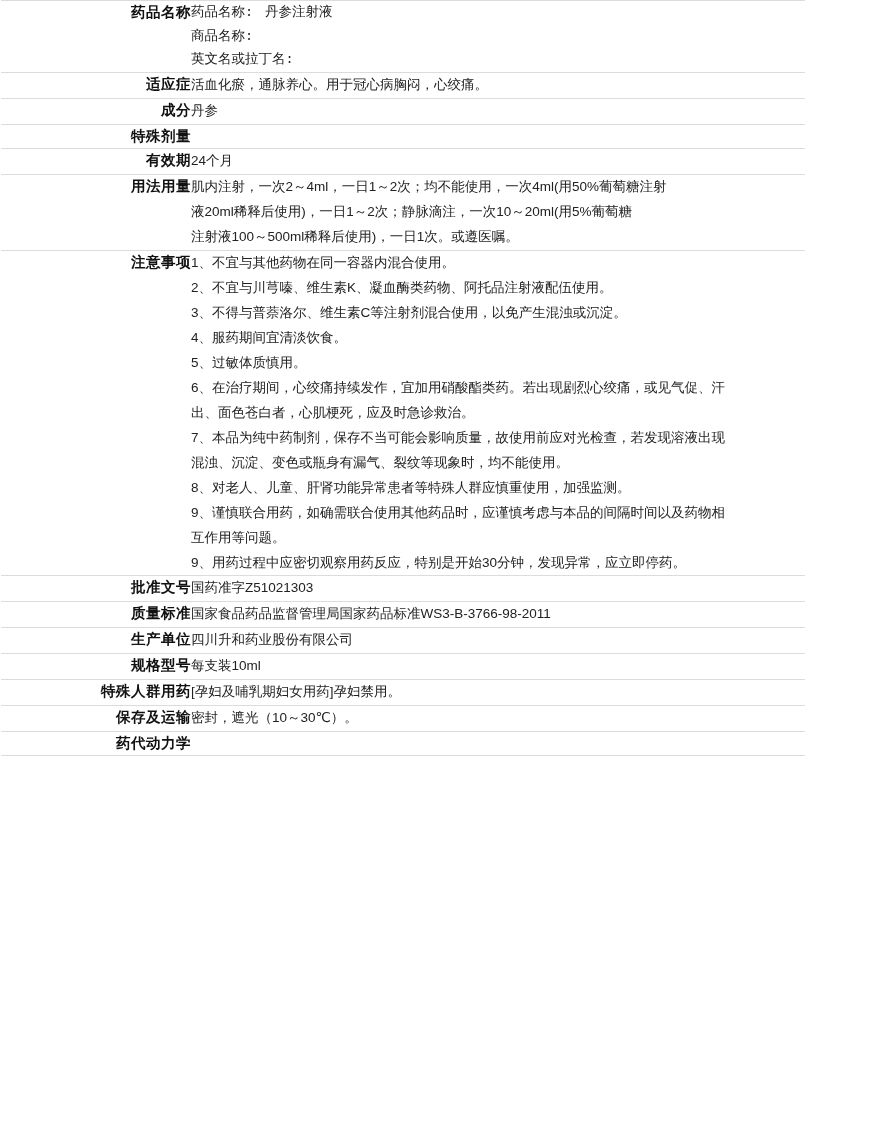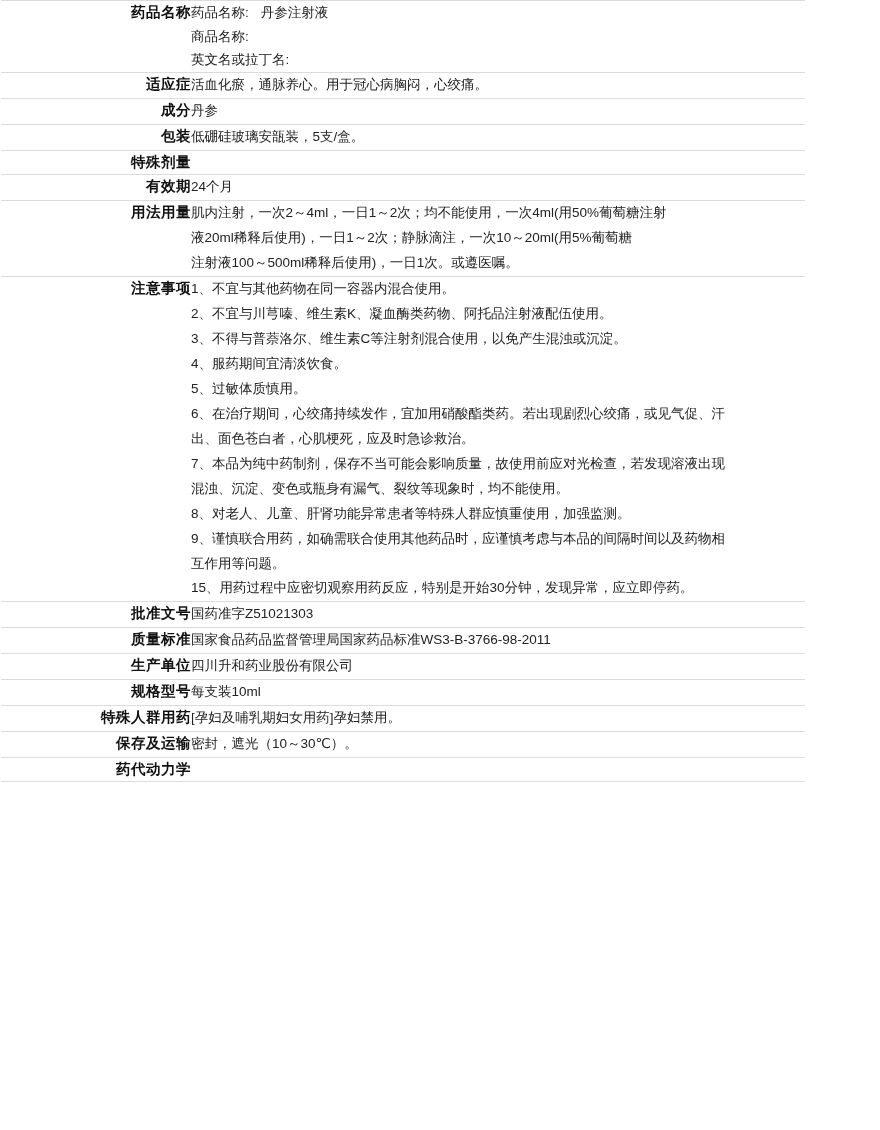--- a/index.html
+++ b/index.html
@@ -48,20 +48,21 @@
   td.value-cell {
     padding: 10px 12px 10px 12px;
     font-size: 13.5px;
     color: #222;
     line-height: 1.85;
     vertical-align: middle;
   }
   .name-line {
     white-space: nowrap;
     line-height: 1.75;
+    font-family: Liberation Mono, monospace;
   }
   .name-key {
     display: inline-block;
   }
   .name-val {
     display: inline-block;
     padding-left: 12px;
   }
   .multi-line div {
     line-height: 1.85;
@@ -102,24 +103,20 @@
         <td class="label-cell">适应症</td>
         <td class="value-cell">活血化瘀，通脉养心。用于冠心病胸闷，心绞痛。</td>
       </tr>
 
       <tr>
         <td class="label-cell">成分</td>
         <td class="value-cell">丹参</td>
       </tr>
 
 
-      <tr>
-        <td class="label-cell">包装</td>
-        <td class="value-cell">低硼硅玻璃安瓿装，5支/盒。</td>
-      </tr>
 
       <tr>
         <td class="label-cell">特殊剂量</td>
         <td class="value-cell"></td>
       </tr>
 
       <tr>
         <td class="label-cell">有效期</td>
         <td class="value-cell">24个月</td>
       </tr>
@@ -141,21 +138,21 @@
           <div class="list-item">3、不得与普萘洛尔、维生素C等注射剂混合使用，以免产生混浊或沉淀。</div>
           <div class="list-item">4、服药期间宜清淡饮食。</div>
           <div class="list-item">5、过敏体质慎用。</div>
           <div class="list-item">6、在治疗期间，心绞痛持续发作，宜加用硝酸酯类药。若出现剧烈心绞痛，或见气促、汗</div>
           <div class="list-item">出、面色苍白者，心肌梗死，应及时急诊救治。</div>
           <div class="list-item">7、本品为纯中药制剂，保存不当可能会影响质量，故使用前应对光检查，若发现溶液出现</div>
           <div class="list-item">混浊、沉淀、变色或瓶身有漏气、裂纹等现象时，均不能使用。</div>
           <div class="list-item">8、对老人、儿童、肝肾功能异常患者等特殊人群应慎重使用，加强监测。</div>
           <div class="list-item">9、谨慎联合用药，如确需联合使用其他药品时，应谨慎考虑与本品的间隔时间以及药物相</div>
           <div class="list-item">互作用等问题。</div>
-          <div class="list-item">15、用药过程中应密切观察用药反应，特别是开始30分钟，发现异常，应立即停药。</div>
+          <div class="list-item">9、用药过程中应密切观察用药反应，特别是开始30分钟，发现异常，应立即停药。</div>
         </td>
       </tr>
 
       <tr>
         <td class="label-cell">批准文号</td>
         <td class="value-cell">国药准字Z51021303</td>
       </tr>
 
       <tr>
         <td class="label-cell">质量标准</td>

